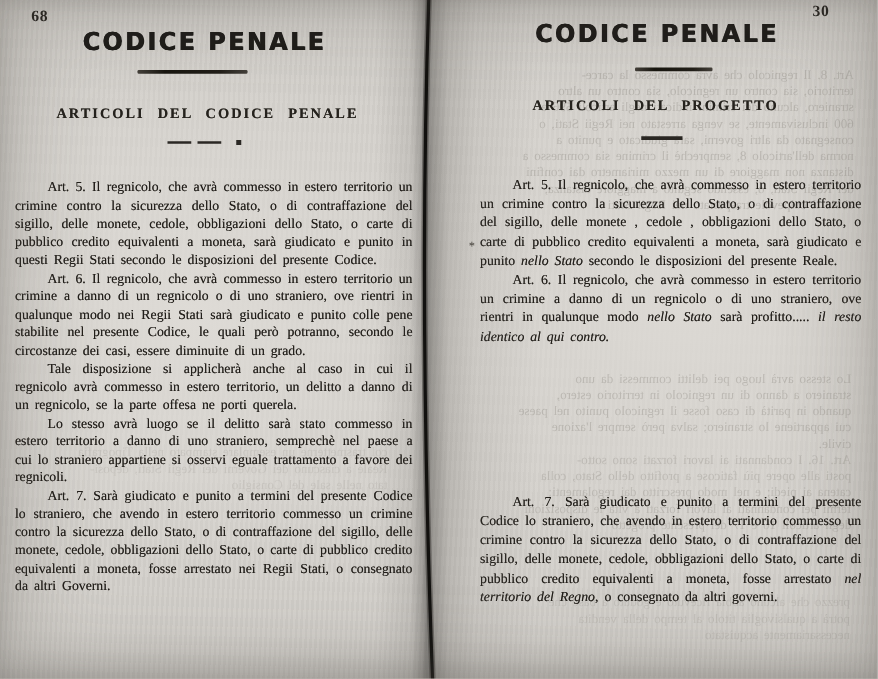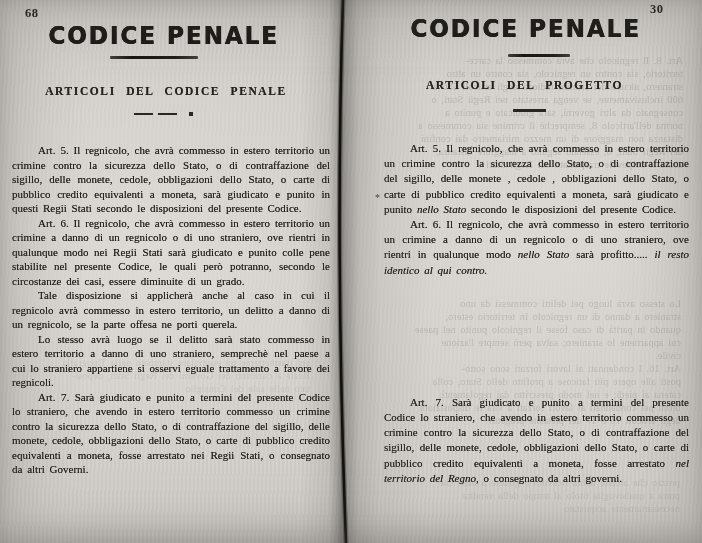--- a/index.html
+++ b/index.html
@@ -21,21 +21,21 @@
   .page{position:absolute;top:0;height:543px;}
   .page.left{left:0;width:345px;}
   .page.right{left:345px;width:357px;}
 
   .pagenum{position:absolute;font-weight:bold;font-size:12.5px;letter-spacing:.5px;color:#23201c;}
   .pn-left{left:25px;top:6px;}
   .pn-right{left:305px;top:2px;}
 
   .running-title{
     position:absolute;text-align:center;
-    font-family:"DejaVu Sans", sans-serif;font-weight:bold;font-size:23px;
+    font-family:"DejaVu Sans", sans-serif;font-weight:bold;font-size:19px;
     letter-spacing:2px;color:#1c1a17;
     text-shadow:0.6px 0 0 #1c1a17, 0 0 0.5px rgba(0,0,0,.6);
     transform:scaleY(1.04);
   }
   .rt-left{left:10px;right:28px;top:23px;}
   .rt-right{left:22px;right:18px;top:16px;}
 
   .title-rule{position:absolute;height:3px;border-radius:1px;
     background:linear-gradient(90deg,#44403a,#17150f 25%,#211e18 75%,#44403a);}
   .rule-left{left:110px;top:56px;width:88px;}
@@ -159,21 +159,21 @@
       </div>
     <div class="pagenum pn-right">30</div>
     <div class="running-title rt-right">CODICE PENALE</div>
     <div class="title-rule rule-right"></div>
     <div class="heading h-right">ARTICOLI DEL PROGETTO</div>
     <div class="ornament orn-right">
         <i></i>
       </div>
     <div class="margin-star">*</div>
     <div class="body body-right">
-      <p class="par"><span>Art. 5. Il regnicolo, che avrà commesso in estero territorio un crimine contro la sicurezza dello Stato, o di contraffazione del sigillo, delle monete , cedole , obbligazioni dello Stato, o carte di pubblico credito equivalenti a moneta, sarà giudicato e punito </span><em>nello Stato</em><span> secondo le disposizioni del presente Codice.</span></p>
+      <p class="par"><span>Art. 5. Il regnicolo, che avrà commesso in estero territorio un crimine contro la sicurezza dello Stato, o di contraffazione del sigillo, delle monete , cedole , obbligazioni dello Stato, o carte di pubblico credito equivalenti a moneta, sarà giudicato e punito </span><em>nello Stato</em><span> secondo le disposizioni del presente Reale.</span></p>
       <p class="par"><span>Art. 6. Il regnicolo, che avrà commesso in estero territorio un crimine a danno di un regnicolo o di uno straniero, ove rientri in qualunque modo </span><em>nello Stato</em><span> sarà profitto..... </span><em>il resto identico al qui contro.</em></p>
       <p class="par gap-above"><span>Art. 7. Sarà giudicato e punito a termini del presente Codice lo straniero, che avendo in estero territorio commesso un crimine contro la sicurezza dello Stato, o di contraffazione del sigillo, delle monete, cedole, obbligazioni dello Stato, o carte di pubblico credito equivalenti a moneta, fosse arrestato </span><em>nel territorio del Regno</em><span>, o consegnato da altri governi.</span></p>
     </div>
   </div>
 
   <div class="gutter-shade"></div>
   <svg class="gutter-svg" viewBox="0 0 40 543" preserveAspectRatio="none">
     <path d="M 18 0 C 13 150, 13 330, 21 543" fill="none" stroke="#13110f" stroke-width="5" opacity="0.35"></path>
     <path d="M 18 0 C 13 150, 13 330, 21 543" fill="none" stroke="#0e0d0b" stroke-width="2.6" opacity="0.95"></path>
   </svg>

